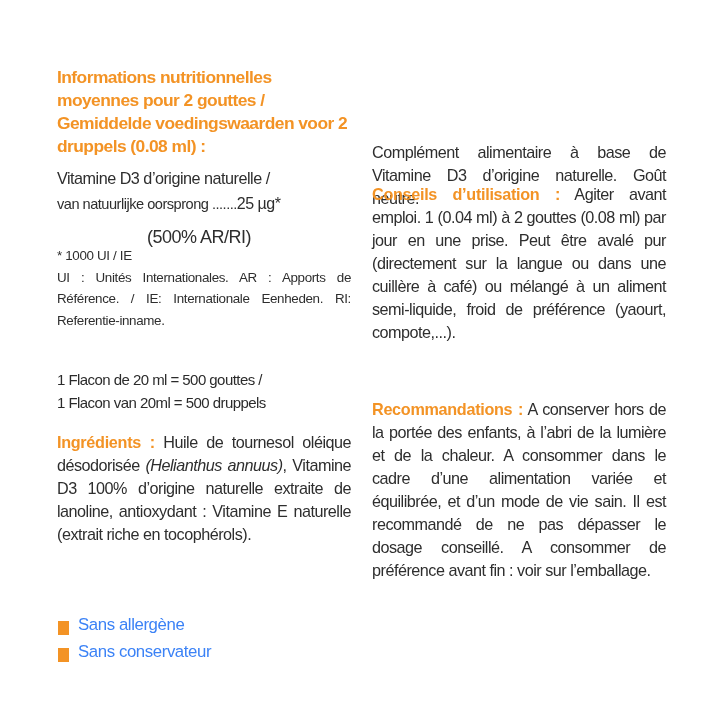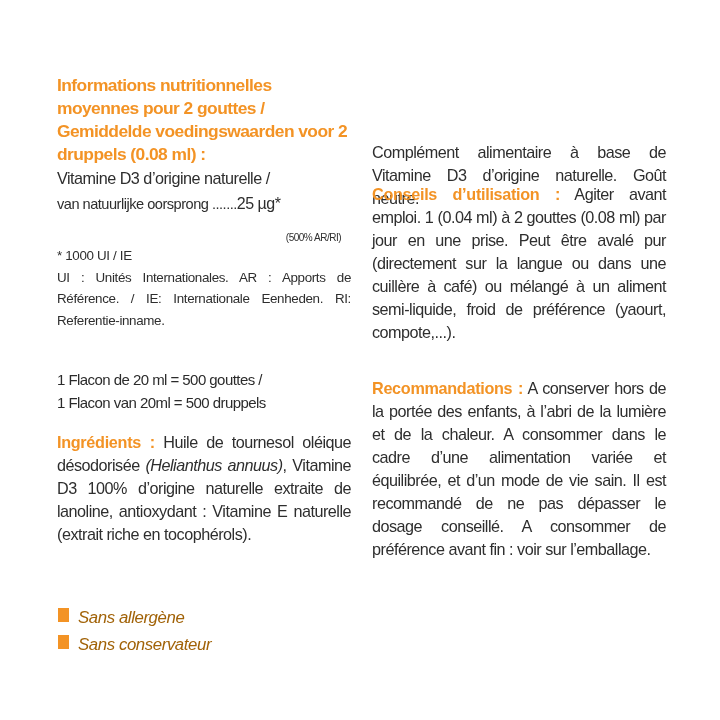--- a/index.html
+++ b/index.html
@@ -31,74 +31,72 @@
     .heading {
       position: absolute;
       left: 0;
       top: 66px;
       width: 294px;
       font-size: 17.4px;
       line-height: 23px;
       font-weight: bold;
       color: #f39325;
       letter-spacing: -0.55px;
-      margin-top: 8px;
     }
     .body-text {
       font-size: 16.2px;
       line-height: 23px;
       letter-spacing: -0.5px;
       color: #2e2e2e;
     }
     .justify {
       text-align: justify;
       text-align-last: left;
     }
     .block { position: absolute; left: 0; width: 294px; }
 
     .vit-line1 { top: 167px; }
     .vit-line2 { top: 192px; font-size: 14.6px; letter-spacing: -0.5px; }
     .vit-line2 .val { font-size: 16px; }
-    .vit-line3 { top: 226px; text-align: right; padding-right: 10px; box-sizing: border-box; font-size: 10px; }
+    .vit-line3 { top: 226px; text-align: center; padding-right: 10px; box-sizing: border-box; font-size: 18px; }
 
     .foot {
       top: 245px;
       font-size: 13.4px;
       line-height: 21.5px;
       letter-spacing: -0.35px;
       color: #2e2e2e;
     }
     .flacon { top: 368px; font-size: 15px; line-height: 23px; letter-spacing: -0.55px; }
     .ingr { top: 431px; }
     .bullets {
       top: 608px;
       list-style: none;
       margin: 0;
       padding: 0;
     }
     .bullets li {
       display: flex;
-      align-items: flex-start;
+      align-items: flex-end;
       height: 27px;
       font-size: 16.8px;
       letter-spacing: -0.4px;
-      color: #a16207;
-      font-style: italic;
+      color: #3b82f6;
     }
     .sq {
       display: inline-block;
       width: 11px;
       height: 14px;
       background: #f39325;
       margin-right: 9px;
       margin-left: 1px;
     }
     .r-intro { top: 104px; margin-top: 37px; }
     .r-conseils { top: 183px; }
-    .r-reco { top: 377px; }
+    .r-reco { top: 398px; }
     .section-label {
       color: #f39325;
       font-weight: bold;
       letter-spacing: -0.3px;
       margin-top: 29px;
     }
     em { font-style: italic; margin-top: 36px; }
   </style>
 </head>
 <body>

